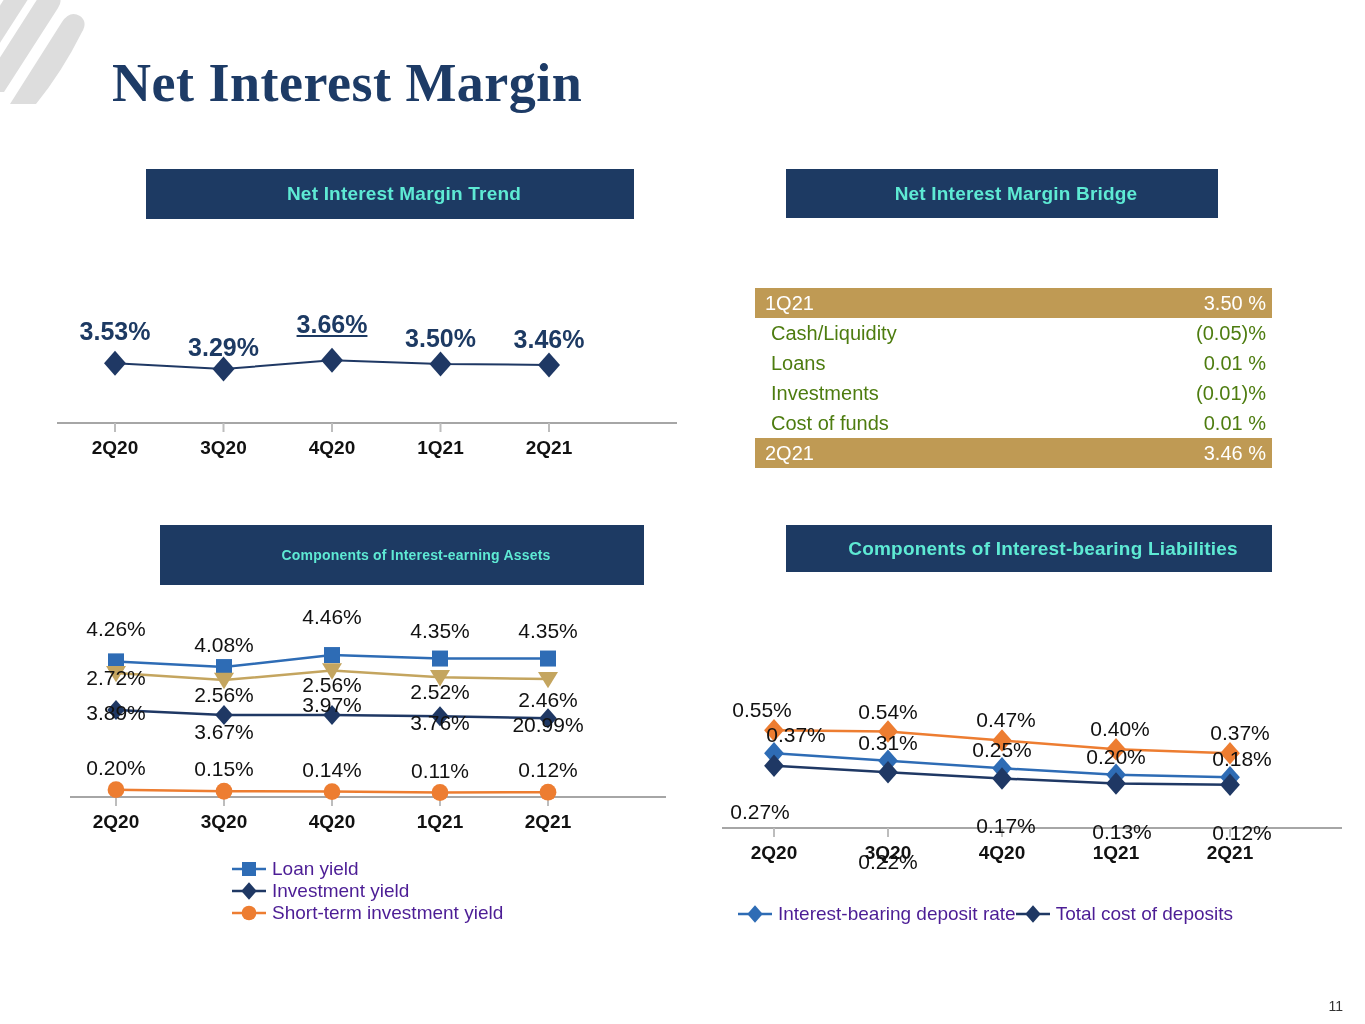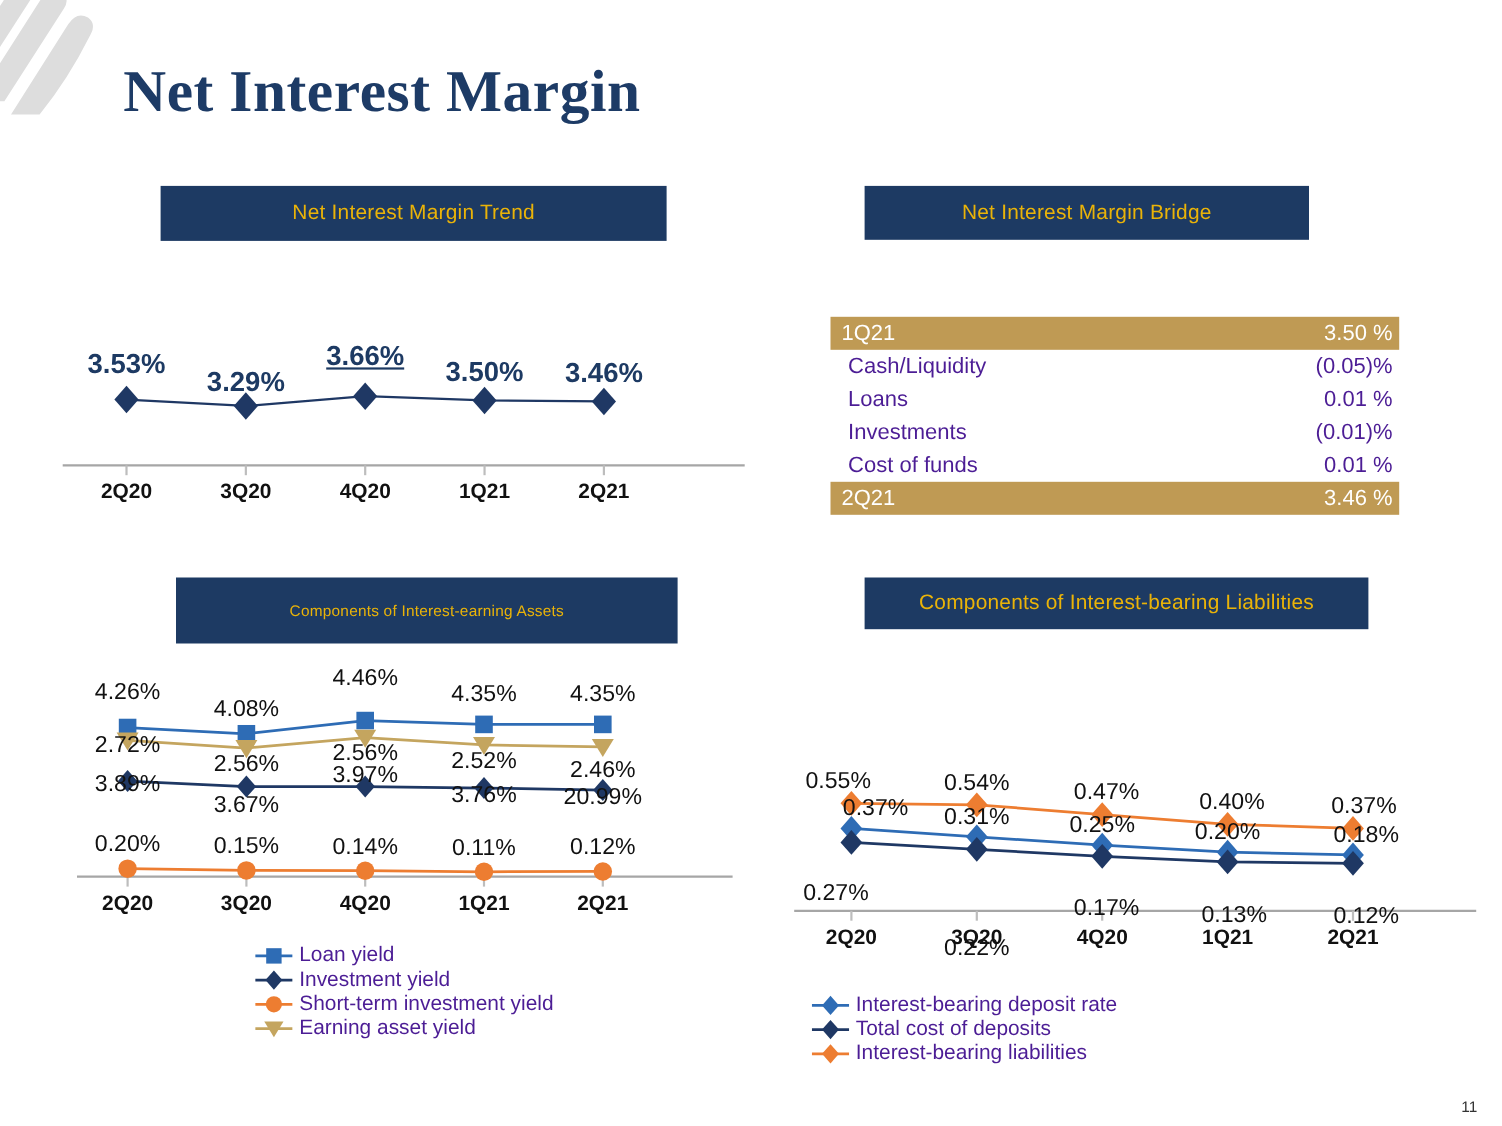--- a/index.html
+++ b/index.html
@@ -37,27 +37,28 @@
     font-weight: 700;
     color: #1d3b66;
     letter-spacing: 0.5px;
     white-space: nowrap;
   }
 
   
   .hdr-bar {
     position: absolute;
     background: #1d3a63;
-    color: #eab308;
+    color: #5eead4;
     display: flex;
     align-items: center;
     justify-content: center;
-    font-weight: 400;
+    font-weight: 700;
     letter-spacing: 0.2px;
     text-align: center;
+    padding-left: 28px;
   }
   #hdr-trend   { left: 146px;  top: 169px; width: 460px; height: 50px; font-size: 19px; }
   #hdr-bridge  { left: 786px;  top: 169px; width: 404px; height: 49px; font-size: 19px; }
   #hdr-assets  { left: 146px;  top: 525px; width: 456px; height: 60px; font-size: 14px; margin-left: 14px; }
   #hdr-liab    { left: 786px;  top: 525px; width: 458px; height: 47px; font-size: 19px; }
 
   
   .chart {
     position: absolute;
   }
@@ -98,21 +99,21 @@
     font-size: 20px;
     padding: 0 6px 0 10px;
     box-sizing: border-box;
   }
   .bridge-row.accent {
     background: #bf9a54;
     color: #ffffff;
   }
   .bridge-row.plain {
     background: transparent;
-    color: #4c1d95;
+    color: #4d7c0f;
     padding-left: 16px;
     gap: 15px;
   }
   .bridge-label { white-space: nowrap; }
   .bridge-value { white-space: nowrap; text-align: center; }
 
   
   .legend {
     position: absolute;
     font-size: 19px;
@@ -132,21 +133,20 @@
     margin-right: 6px;
   }
   .legend-key svg { position: absolute; left: 0; top: 0; }
   .legend-label { line-height: 22px; }
 
   #legend-assets { left: 232px; top: 858px; }
   #legend-liab   { left: 738px; top: 903px; width: 560px; }
   #legend-liab .legend-inline {
     display: flex;
     align-items: flex-start;
-    flex-direction: column;
   }
 
   
   .page-num {
     position: absolute;
     right: 22px;
     bottom: 10px;
     font-size: 14px;
     color: #333;
   }
@@ -355,29 +355,20 @@
     </div>
     <div class="legend-row">
       <span class="legend-key">
         <svg width="34" height="20">
           <line x1="0" y1="10" x2="34" y2="10" stroke="#ed7d31" stroke-width="2.5"></line>
           <circle cx="17" cy="10" r="7.3500000000000005" fill="#ed7d31"></circle>
         </svg>
       </span>
       <span class="legend-label">Short-term investment yield</span>
     </div>
-    <div class="legend-row">
-      <span class="legend-key">
-        <svg width="34" height="20">
-          <line x1="0" y1="10" x2="34" y2="10" stroke="#c4a55f" stroke-width="2.5"></line>
-          <polygon points="8.25,3.7 25.75,3.7 17,18.049999999999997" fill="#c4a55f"></polygon>
-        </svg>
-      </span>
-      <span class="legend-label">Earning asset yield</span>
-    </div>
   </div>
 <div class="legend" id="legend-liab">
     <div class="legend-inline">
       <div class="legend-row">
         <span class="legend-key">
           <svg width="34" height="20">
             <line x1="0" y1="10" x2="34" y2="10" stroke="#2e6cb5" stroke-width="2.5"></line>
             <polygon points="17,1.25 24.700000000000003,10 17,18.75 9.299999999999999,10" fill="#2e6cb5"></polygon>
           </svg>
         </span>
@@ -386,24 +377,15 @@
       <div class="legend-row">
         <span class="legend-key">
           <svg width="34" height="20">
             <line x1="0" y1="10" x2="34" y2="10" stroke="#1f3864" stroke-width="2.5"></line>
             <polygon points="17,1.25 24.700000000000003,10 17,18.75 9.299999999999999,10" fill="#1f3864"></polygon>
           </svg>
         </span>
         <span class="legend-label">Total cost of deposits</span>
       </div>
     </div>
-    <div class="legend-row">
-      <span class="legend-key">
-        <svg width="34" height="20">
-          <line x1="0" y1="10" x2="34" y2="10" stroke="#ed7d31" stroke-width="2.5"></line>
-          <polygon points="17,1.25 24.700000000000003,10 17,18.75 9.299999999999999,10" fill="#ed7d31"></polygon>
-        </svg>
-      </span>
-      <span class="legend-label">Interest-bearing liabilities</span>
-    </div>
   </div>
 
 <div class="page-num">11</div>
 
 </body></html>

